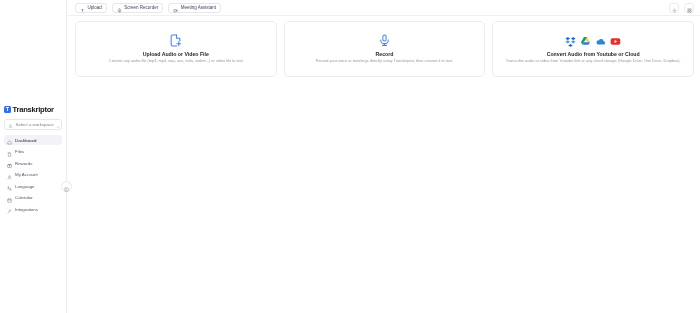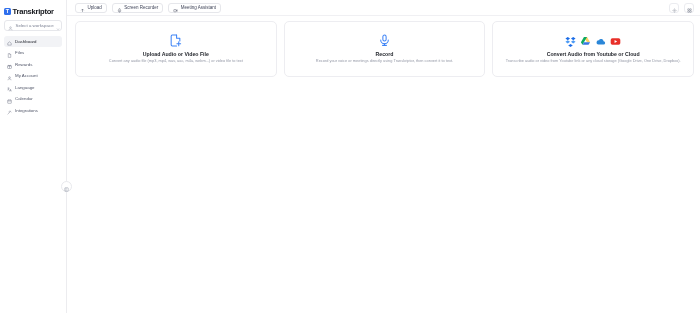--- a/index.html
+++ b/index.html
@@ -13,20 +13,21 @@
 
   
   .sidebar {
     width: 67px; height: 313px;
     background: #ffffff;
     border-right: 1px solid #ececef;
     display: flex; flex-direction: column;
     padding: 4px 0 0 0;
     position: relative;
     flex: 0 0 67px;
+    justify-content: center;
   }
   .logo-row {
     display: flex; align-items: center; gap: 1.5px;
     padding: 2px 0 3px 4px; height: 15px;
   }
   .logo-mark {
     width: 7px; height: 7px; border-radius: 1.5px;
     background: #2f6fed; color: #fff;
     font-size: 5.5px; line-height: 7px; text-align: center;
     font-weight: bold; flex: 0 0 7px;

